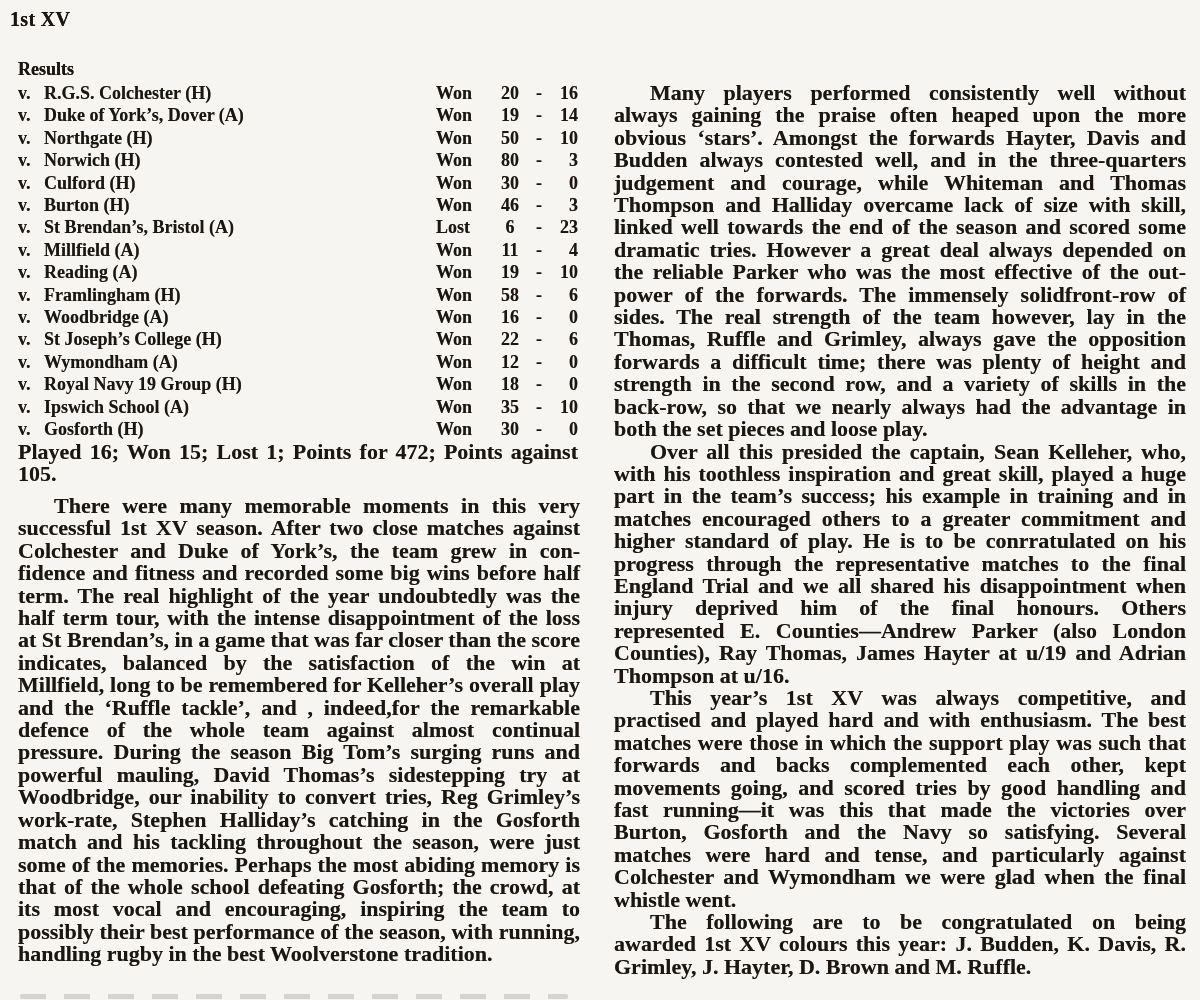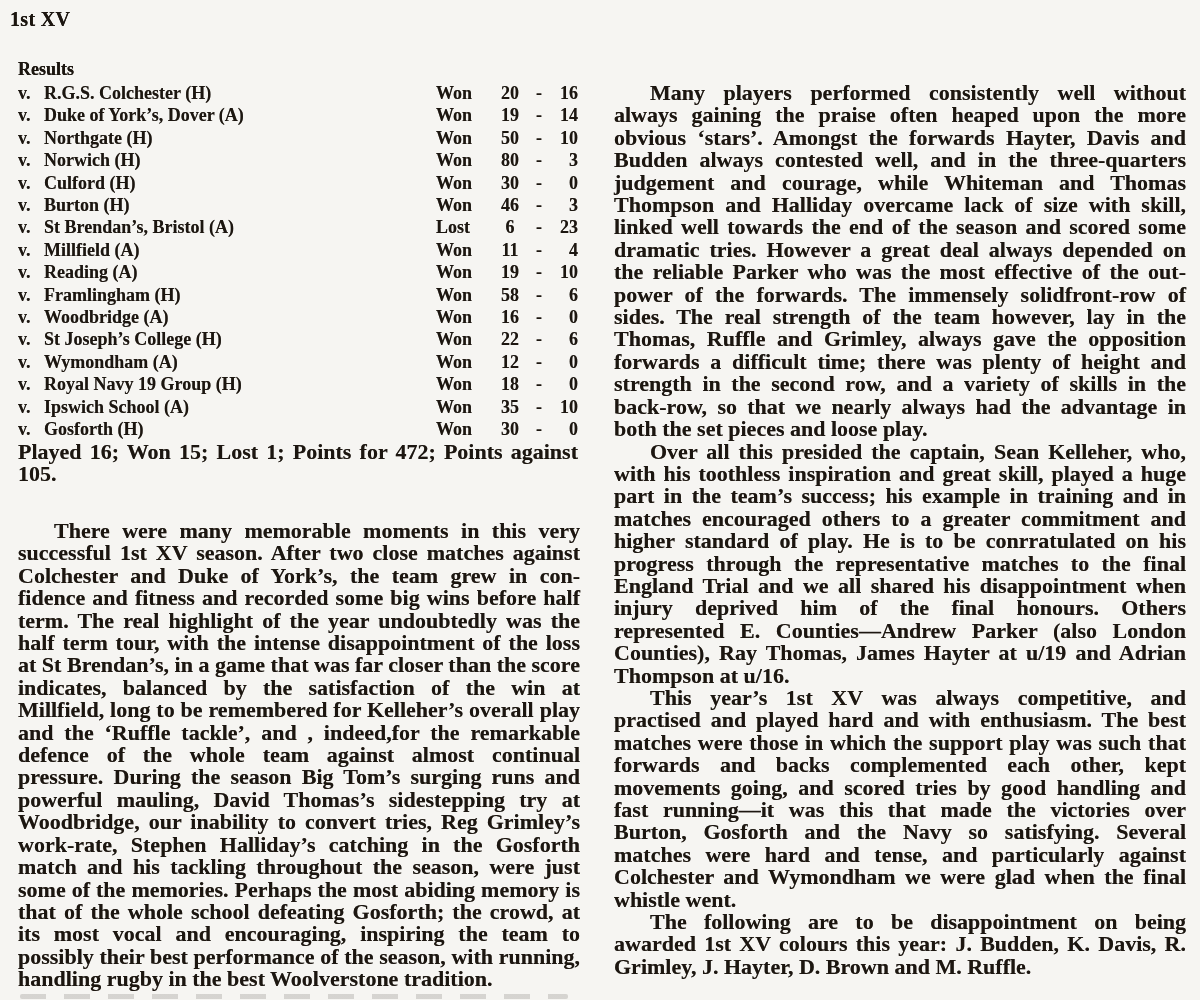--- a/index.html
+++ b/index.html
@@ -26,21 +26,21 @@
   .vs{width:26px;flex:none;}
   .opp{flex:none;}
   .res{margin-left:auto;width:54px;flex:none;}
   .sfor{width:40px;flex:none;text-align:center;}
   .dash{width:18px;flex:none;text-align:center;}
   .sag{width:30px;flex:none;text-align:right;}
   .para .line{text-align:justify;}
   .para .line.just{text-align-last:justify;}
   .para .line.indent{text-indent:36px;}
   .summary{margin-top:0;}
-  .leftpara{position:absolute;left:18px;top:520px;width:562px;}
+  .leftpara{position:absolute;left:18px;top:495px;width:562px;}
   .rightcol{position:absolute;left:614px;top:82px;width:572px;}
   .artifact{
     position:absolute;left:20px;top:994px;width:548px;height:5px;
     background:repeating-linear-gradient(90deg,rgba(40,34,28,.35) 0 26px,rgba(40,34,28,0) 26px 44px);
     opacity:.45;border-radius:2px;
   }
 </style>
 </head>
 <body>
 
@@ -248,21 +248,21 @@
         <div class="line just">matches were those in which the support play was such that</div>
         <div class="line just">forwards and backs complemented each other, kept</div>
         <div class="line just">movements going, and scored tries by good handling and</div>
         <div class="line just">fast running—it was this that made the victories over</div>
         <div class="line just">Burton, Gosforth and the Navy so satisfying. Several</div>
         <div class="line just">matches were hard and tense, and particularly against</div>
         <div class="line just">Colchester and Wymondham we were glad when the final</div>
         <div class="line">whistle went.</div>
       </div>
     <div class="para body-text">
-        <div class="line just indent">The following are to be disappointment on being</div>
+        <div class="line just indent">The following are to be congratulated on being</div>
         <div class="line just">awarded 1st XV colours this year: J. Budden, K. Davis, R.</div>
         <div class="line">Grimley, J. Hayter, D. Brown and M. Ruffle.</div>
       </div>
   </div>
 
   <div class="artifact"></div>
 
 </div>
 
 </body></html>

